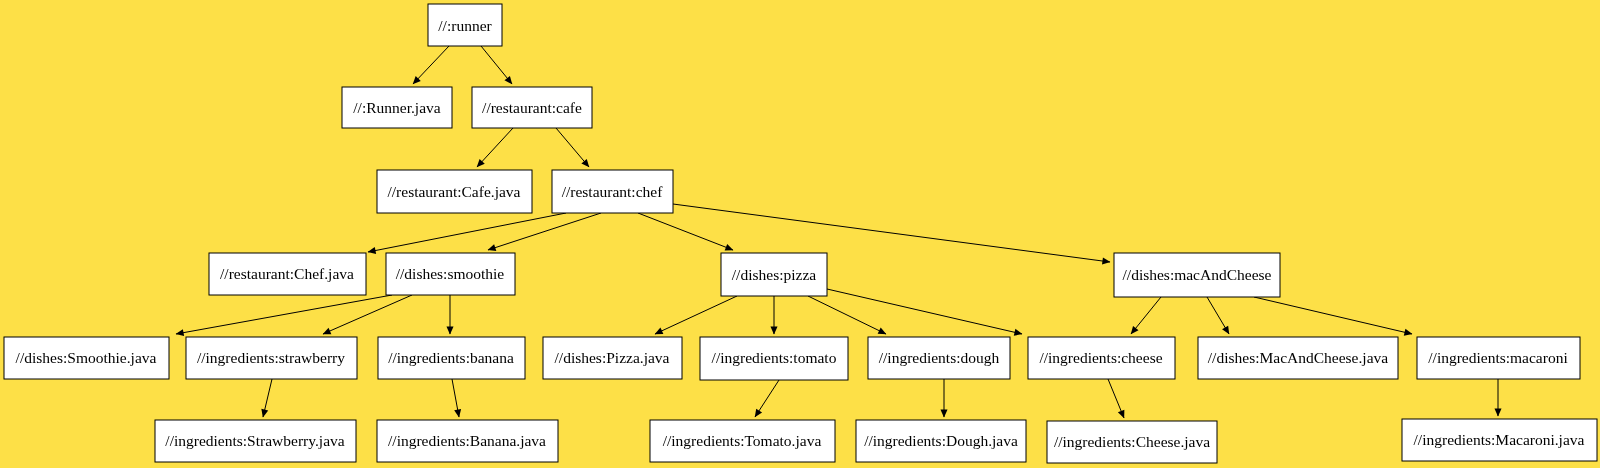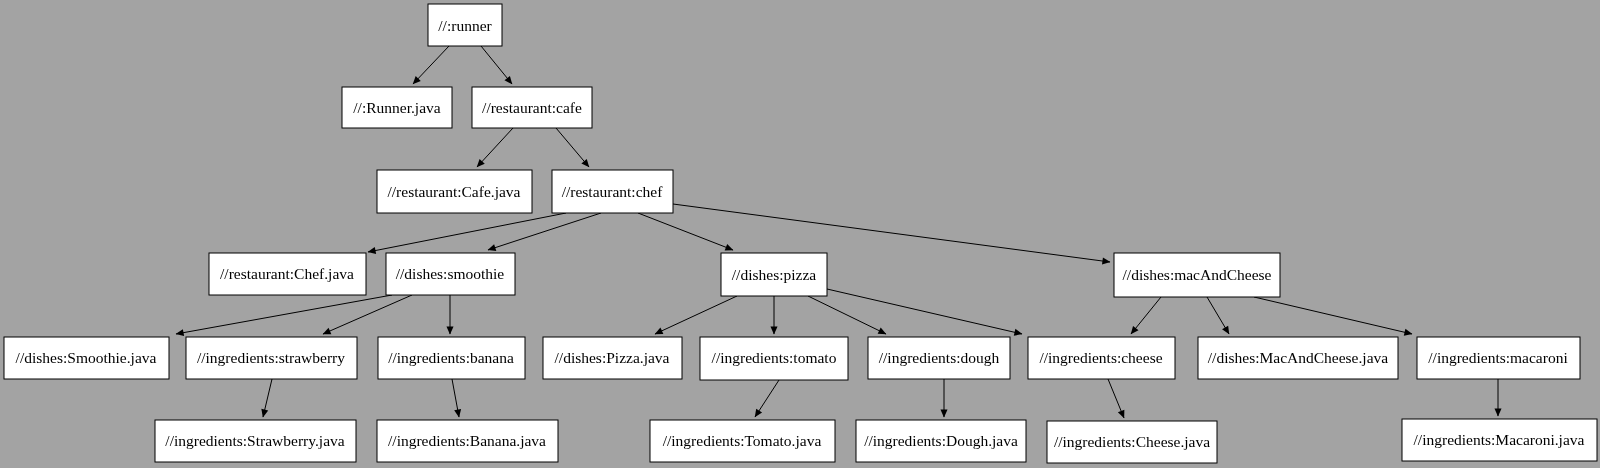--- a/index.html
+++ b/index.html
@@ -4,21 +4,21 @@
 <style>
   html, body {
     margin: 0;
     padding: 0;
     background: #ffffff;
   }
   .canvas {
     position: relative;
     width: 1600px;
     height: 468px;
-    background: #a3a3a3;
+    background: #fde047;
     font-family: "Liberation Serif", "DejaVu Serif", serif;
   }
   svg { display: block; }
   .node rect {
     fill: #ffffff;
     stroke: #000000;
     stroke-width: 1px;
   }
   .node text {
     fill: #000000;

